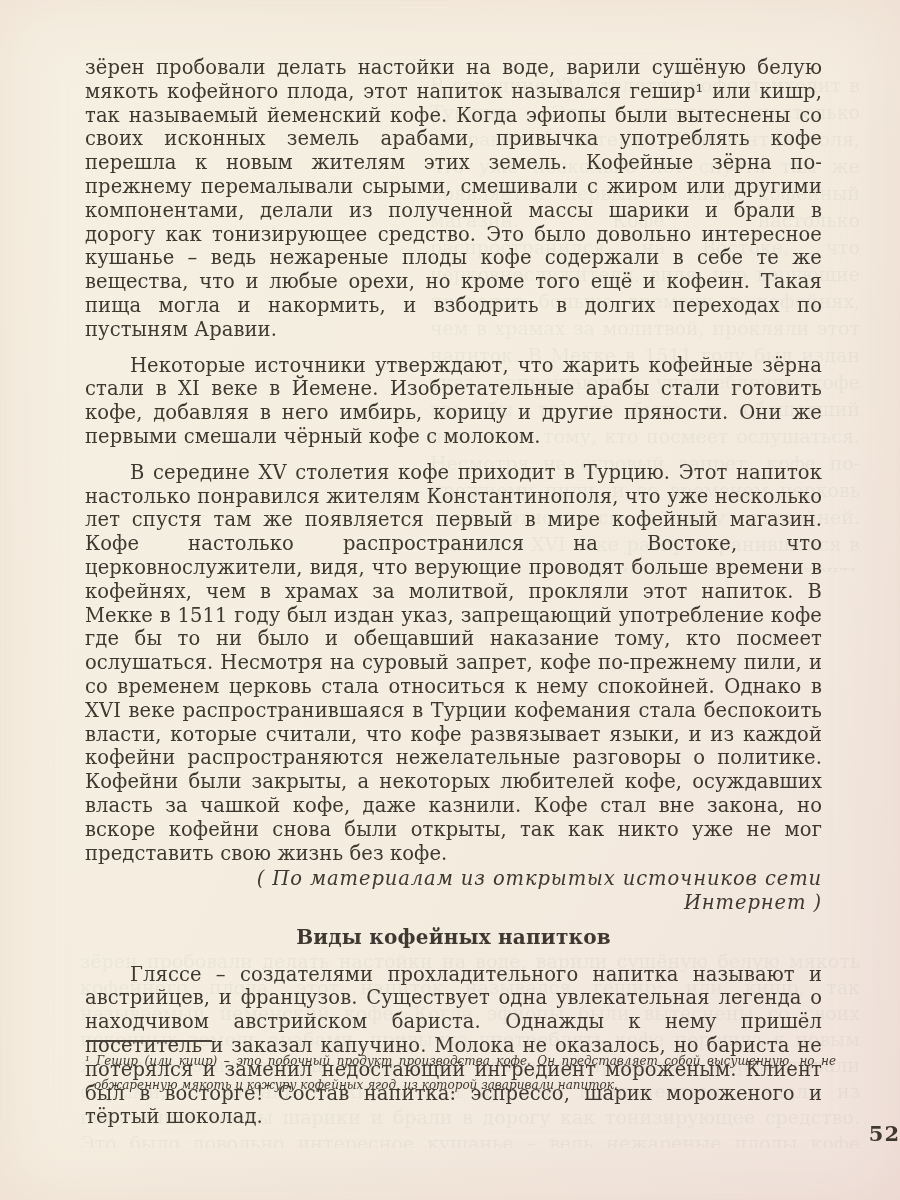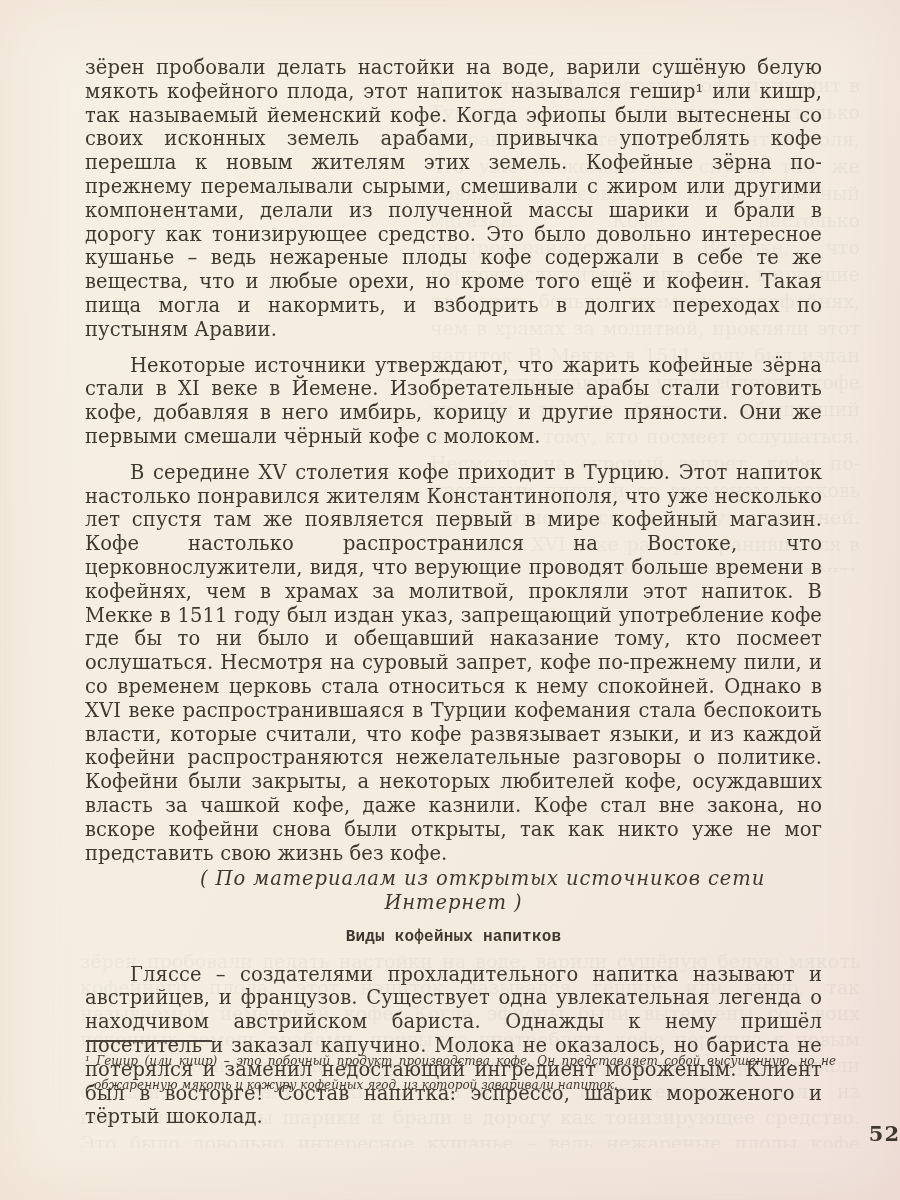--- a/index.html
+++ b/index.html
@@ -51,31 +51,30 @@
   }
   .para {
     margin: 0;
     padding: 0;
   }
   .para + .para { margin-top: 12px; }
   .para.indent { text-indent: 45px; }
   .attribution {
     margin: 2px 0 0 0;
     font-style: italic;
-    text-align: center;
+    text-align: right;
     text-indent: 58px;
     letter-spacing: 0.9px;
   }
   .heading {
     margin: 11px 0 13px 0;
-    font-size: 16px;
+    font-size: 20px;
     font-weight: bold;
     text-align: center;
     letter-spacing: 0.2px;
-    font-family: Liberation Mono, monospace;
   }
   .lead-term { font-weight: normal; }
   .footnote-rule {
     position: absolute;
     left: 86px;
     top: 1040px;
     width: 126px;
     height: 2px;
     background: #4a423a;
   }

